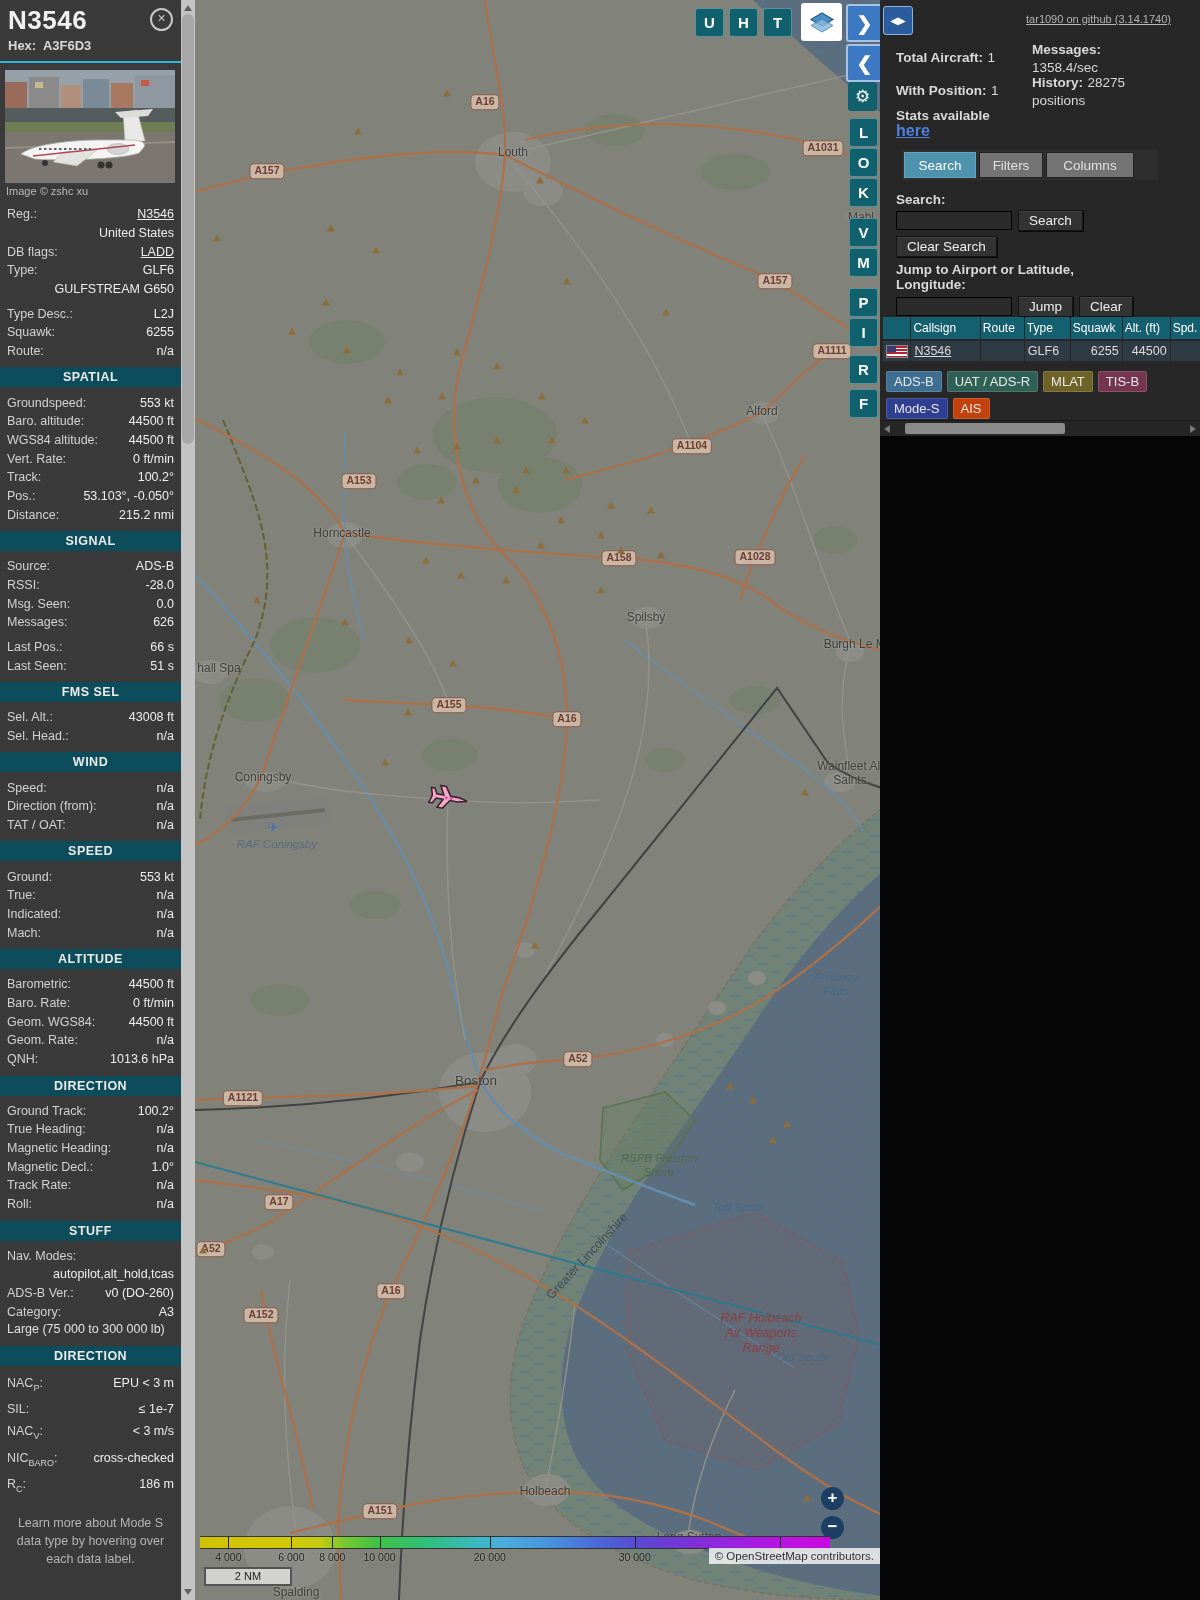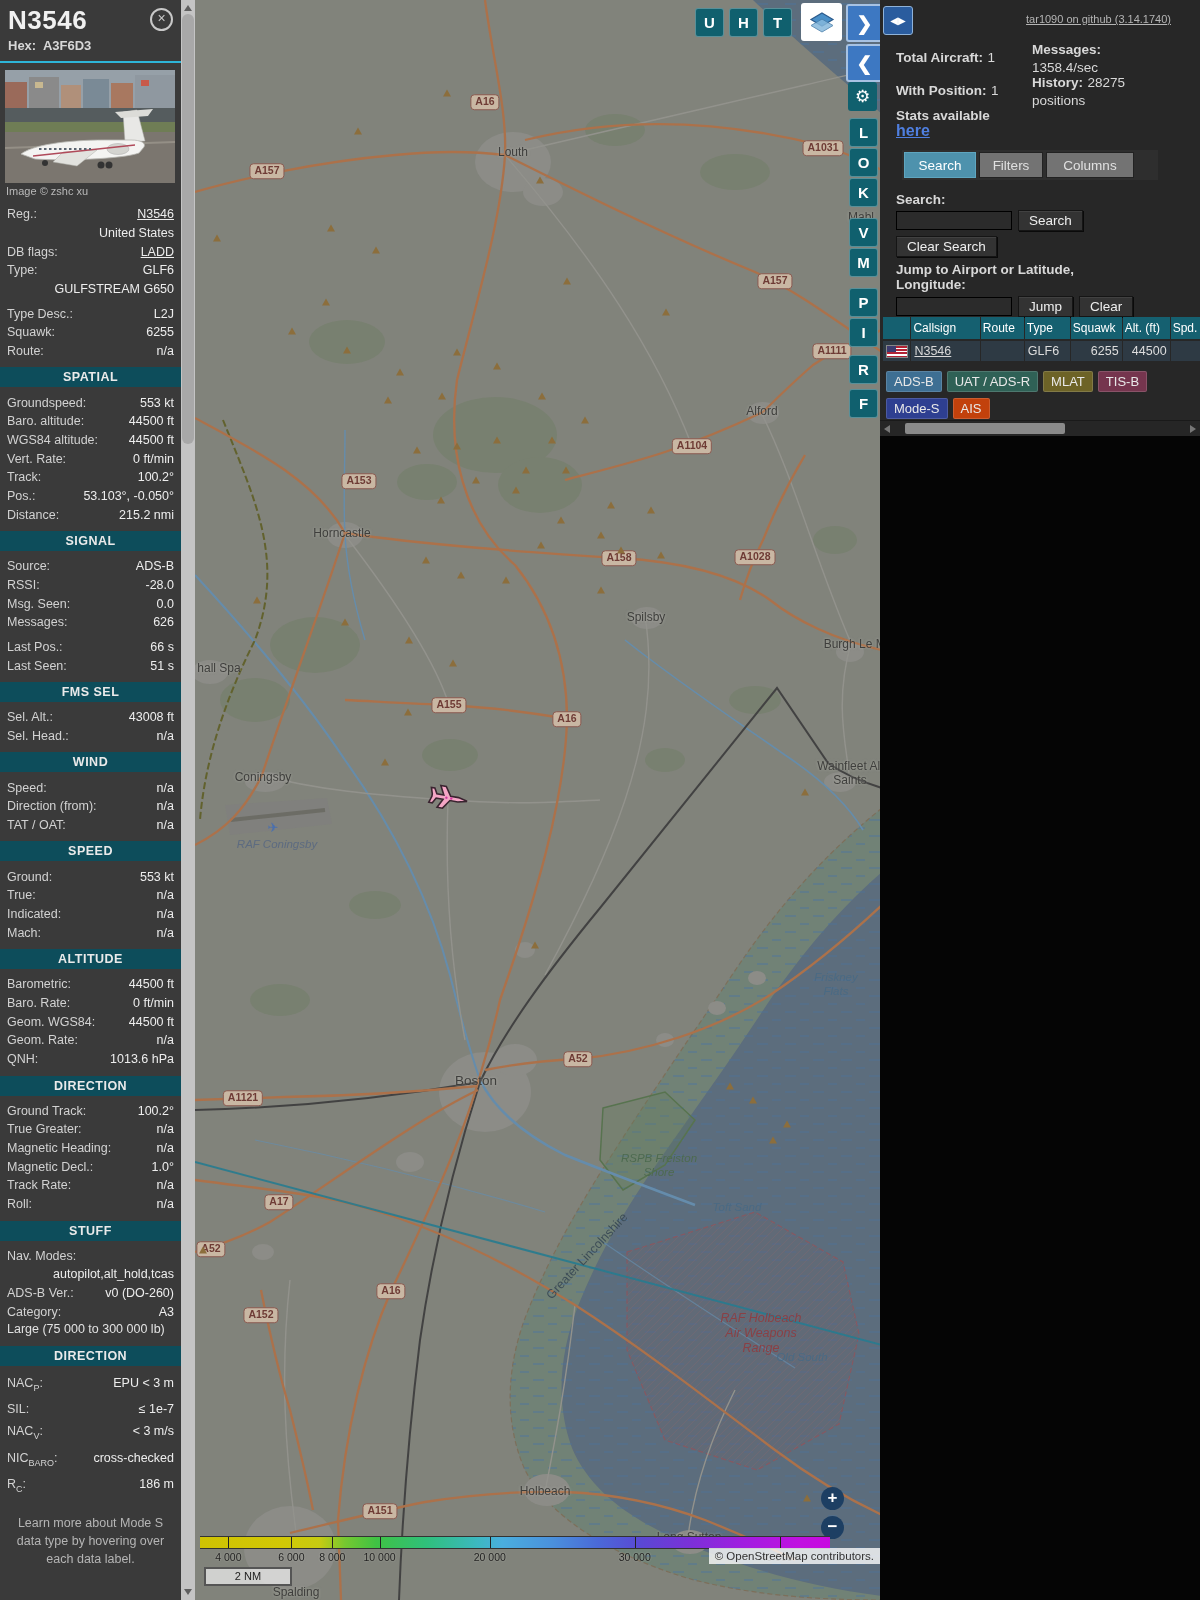--- a/index.html
+++ b/index.html
@@ -309,21 +309,21 @@
           <span class="sb-v">1013.6 hPa</span>
         </div>
       </div>
       <div class="sb-sec">DIRECTION</div>
       <div>
         <div class="sb-row">
           <span class="sb-l">Ground Track:</span>
           <span class="sb-v">100.2°</span>
         </div>
         <div class="sb-row">
-          <span class="sb-l">True Greater:</span>
+          <span class="sb-l">True Heading:</span>
           <span class="sb-v">n/a</span>
         </div>
         <div class="sb-row">
           <span class="sb-l">Magnetic Heading:</span>
           <span class="sb-v">n/a</span>
         </div>
         <div class="sb-row">
           <span class="sb-l">Magnetic Decl.:</span>
           <span class="sb-v">1.0°</span>
         </div>

